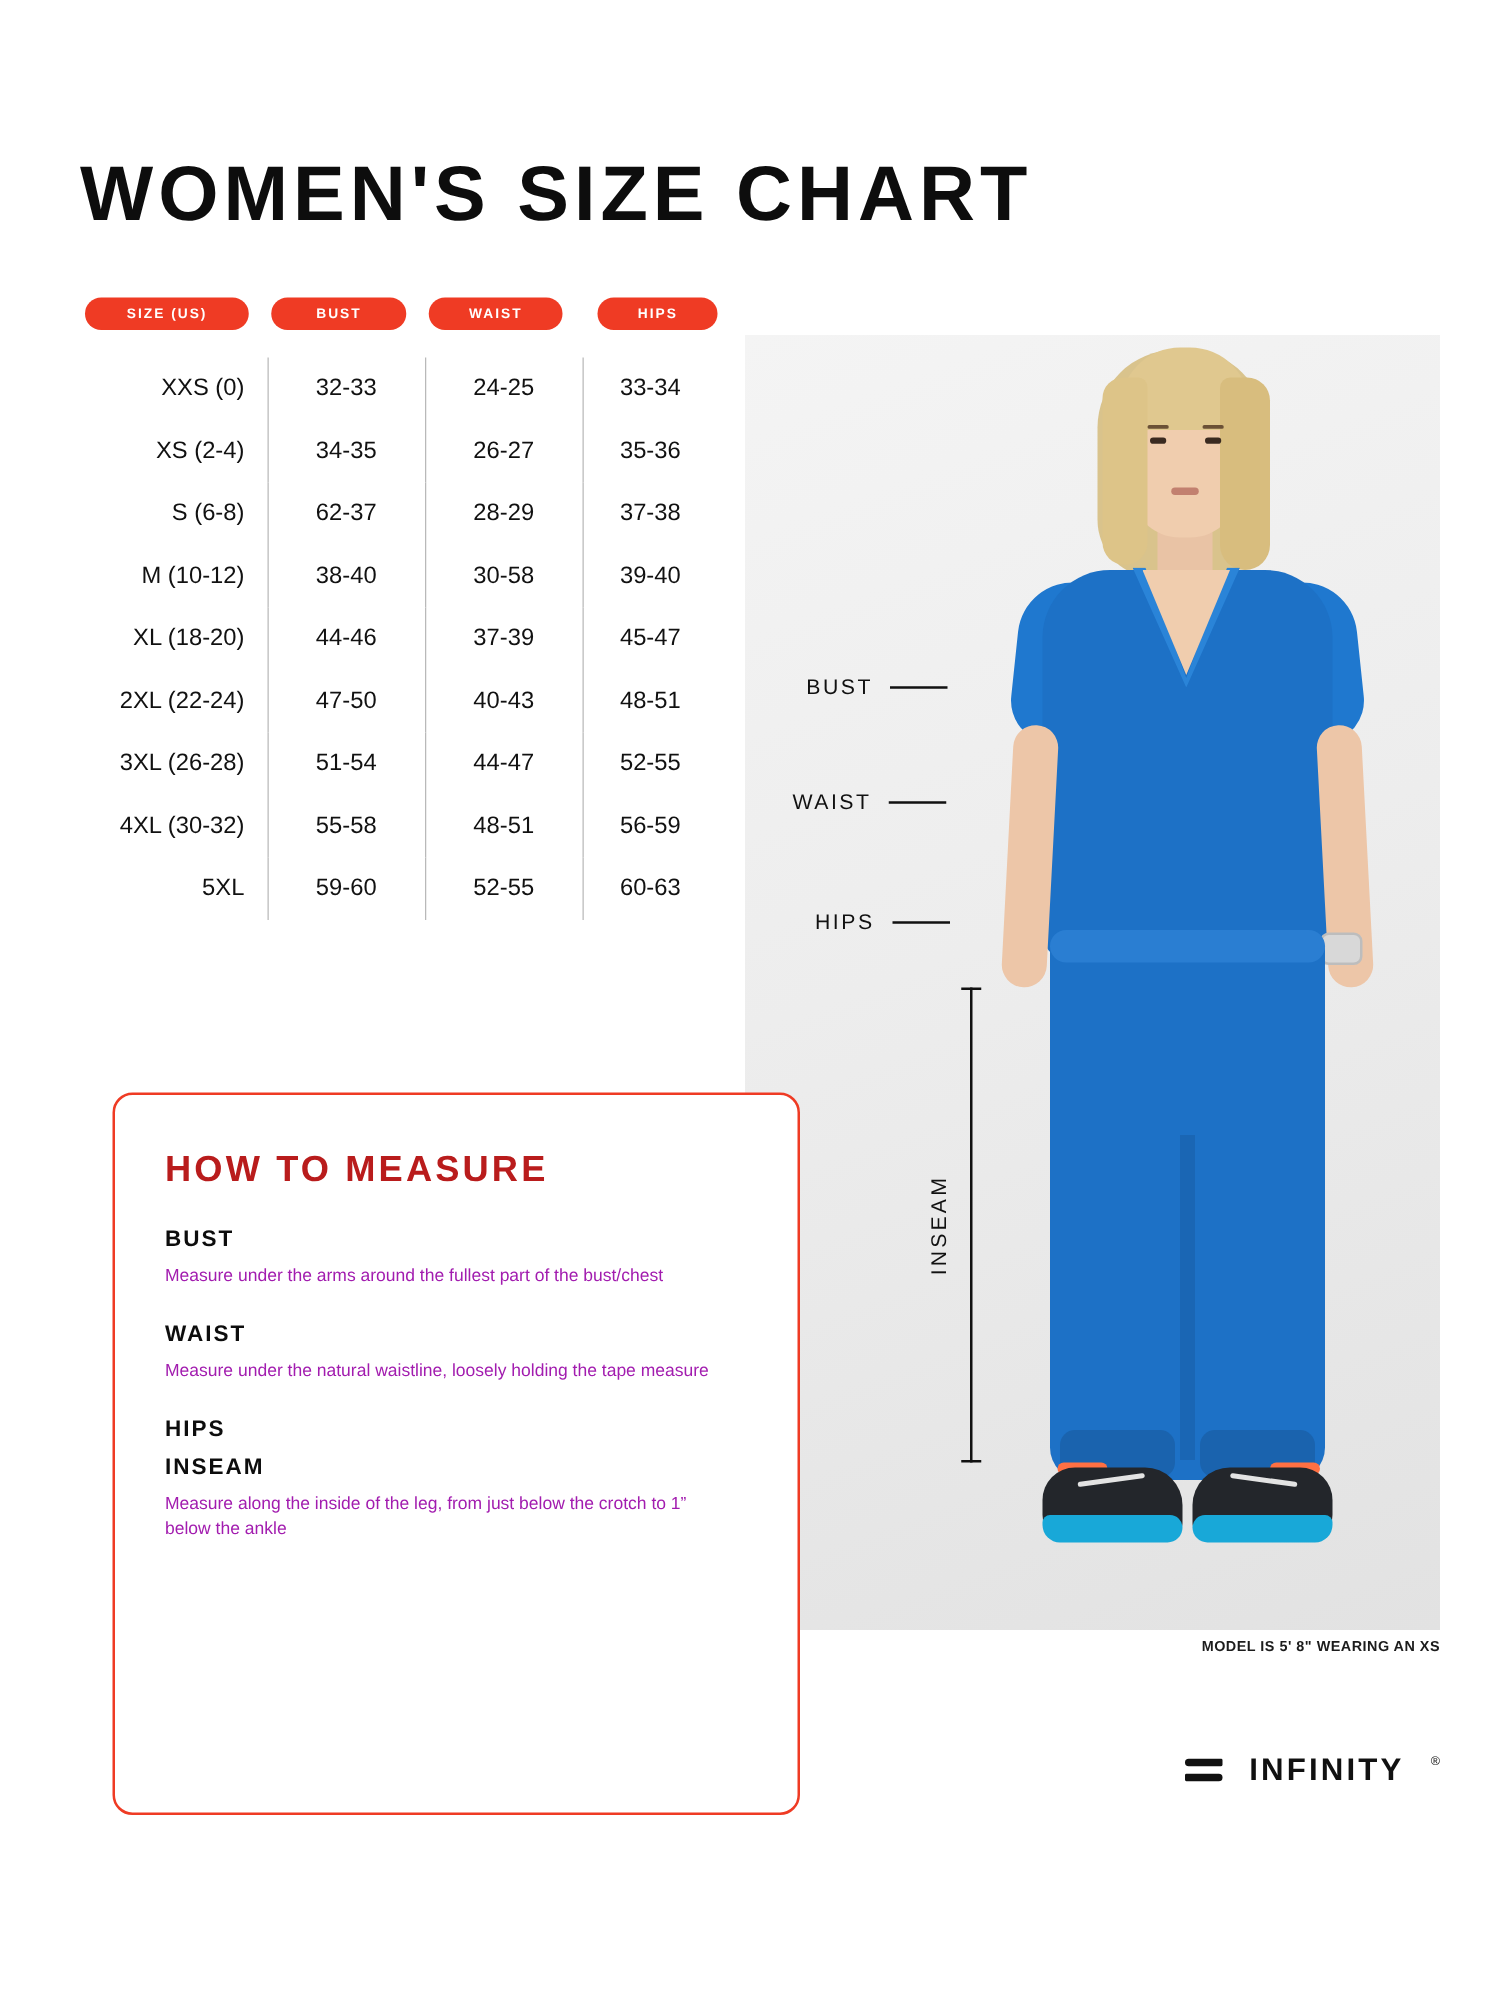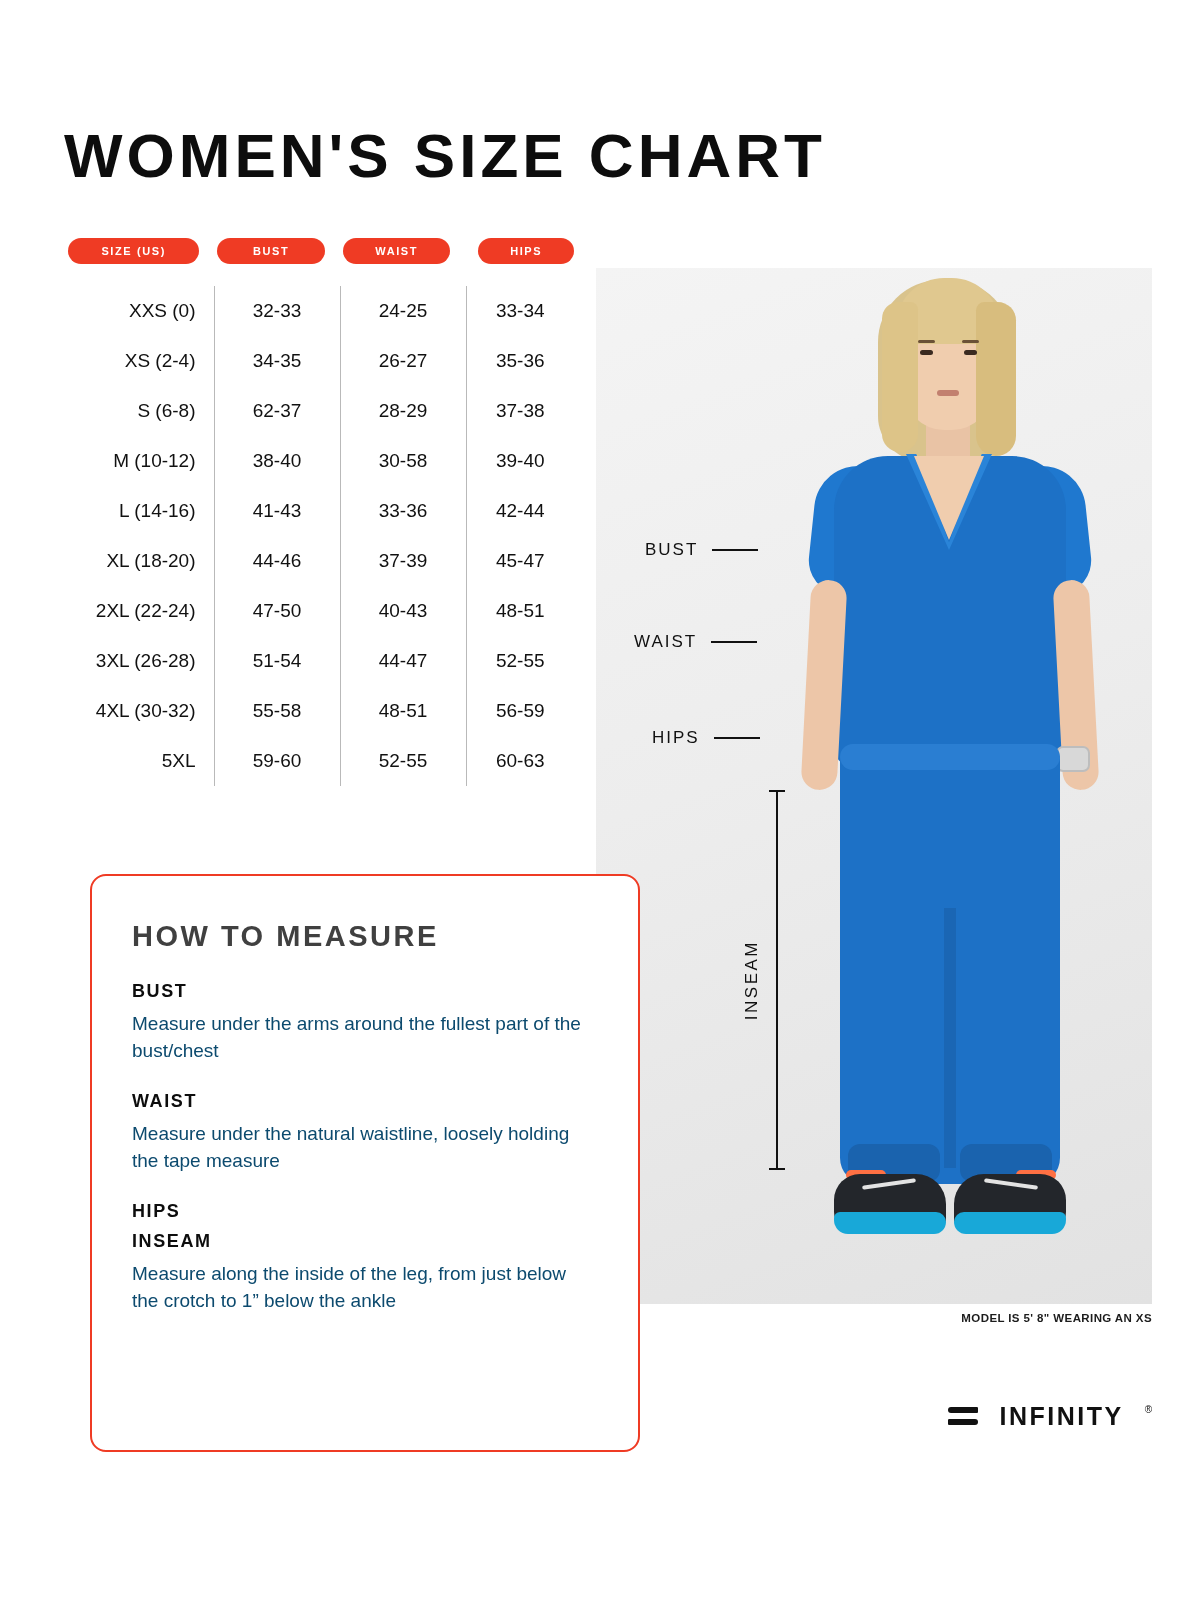--- a/index.html
+++ b/index.html
@@ -290,33 +290,33 @@
     border: 2.5px solid #ef3b24;
     border-radius: 16px;
     background: #ffffff;
     padding: 44px 40px 0 40px;
   }
   .howto h2 {
     margin: 0 0 28px 0;
     font-size: 29px;
     font-weight: 700;
     letter-spacing: 2.5px;
-    color: #404040;
+    color: #b91c1c;
   }
   .howto .m-term {
     font-size: 18px;
     font-weight: 700;
     letter-spacing: 1.6px;
     color: #0d0d0d;
     margin: 0 0 9px 0;
   }
   .howto .m-desc {
-    font-size: 19px;
+    font-size: 14px;
     line-height: 1.42;
-    color: #0c4a6e;
+    color: #a21caf;
     margin: 0 0 26px 0;
     max-width: 456px;
   }
   .howto .m-block:last-child .m-desc { margin-bottom: 0; }
 
   
   .brand {
     position: absolute;
     right: 48px;
     top: 1402px;
@@ -447,26 +447,20 @@
           <td class="c2 divider-left">28-29</td>
           <td class="c3 divider-left">37-38</td>
         </tr>
         <tr>
           <td class="size-label">M (10-12)</td>
           <td class="c1 divider-left">38-40</td>
           <td class="c2 divider-left">30-58</td>
           <td class="c3 divider-left">39-40</td>
         </tr>
         <tr>
-          <td class="size-label">L (14-16)</td>
-          <td class="c1 divider-left">41-43</td>
-          <td class="c2 divider-left">33-36</td>
-          <td class="c3 divider-left">42-44</td>
-        </tr>
-        <tr>
           <td class="size-label">XL (18-20)</td>
           <td class="c1 divider-left">44-46</td>
           <td class="c2 divider-left">37-39</td>
           <td class="c3 divider-left">45-47</td>
         </tr>
         <tr>
           <td class="size-label">2XL (22-24)</td>
           <td class="c1 divider-left">47-50</td>
           <td class="c2 divider-left">40-43</td>
           <td class="c3 divider-left">48-51</td>

